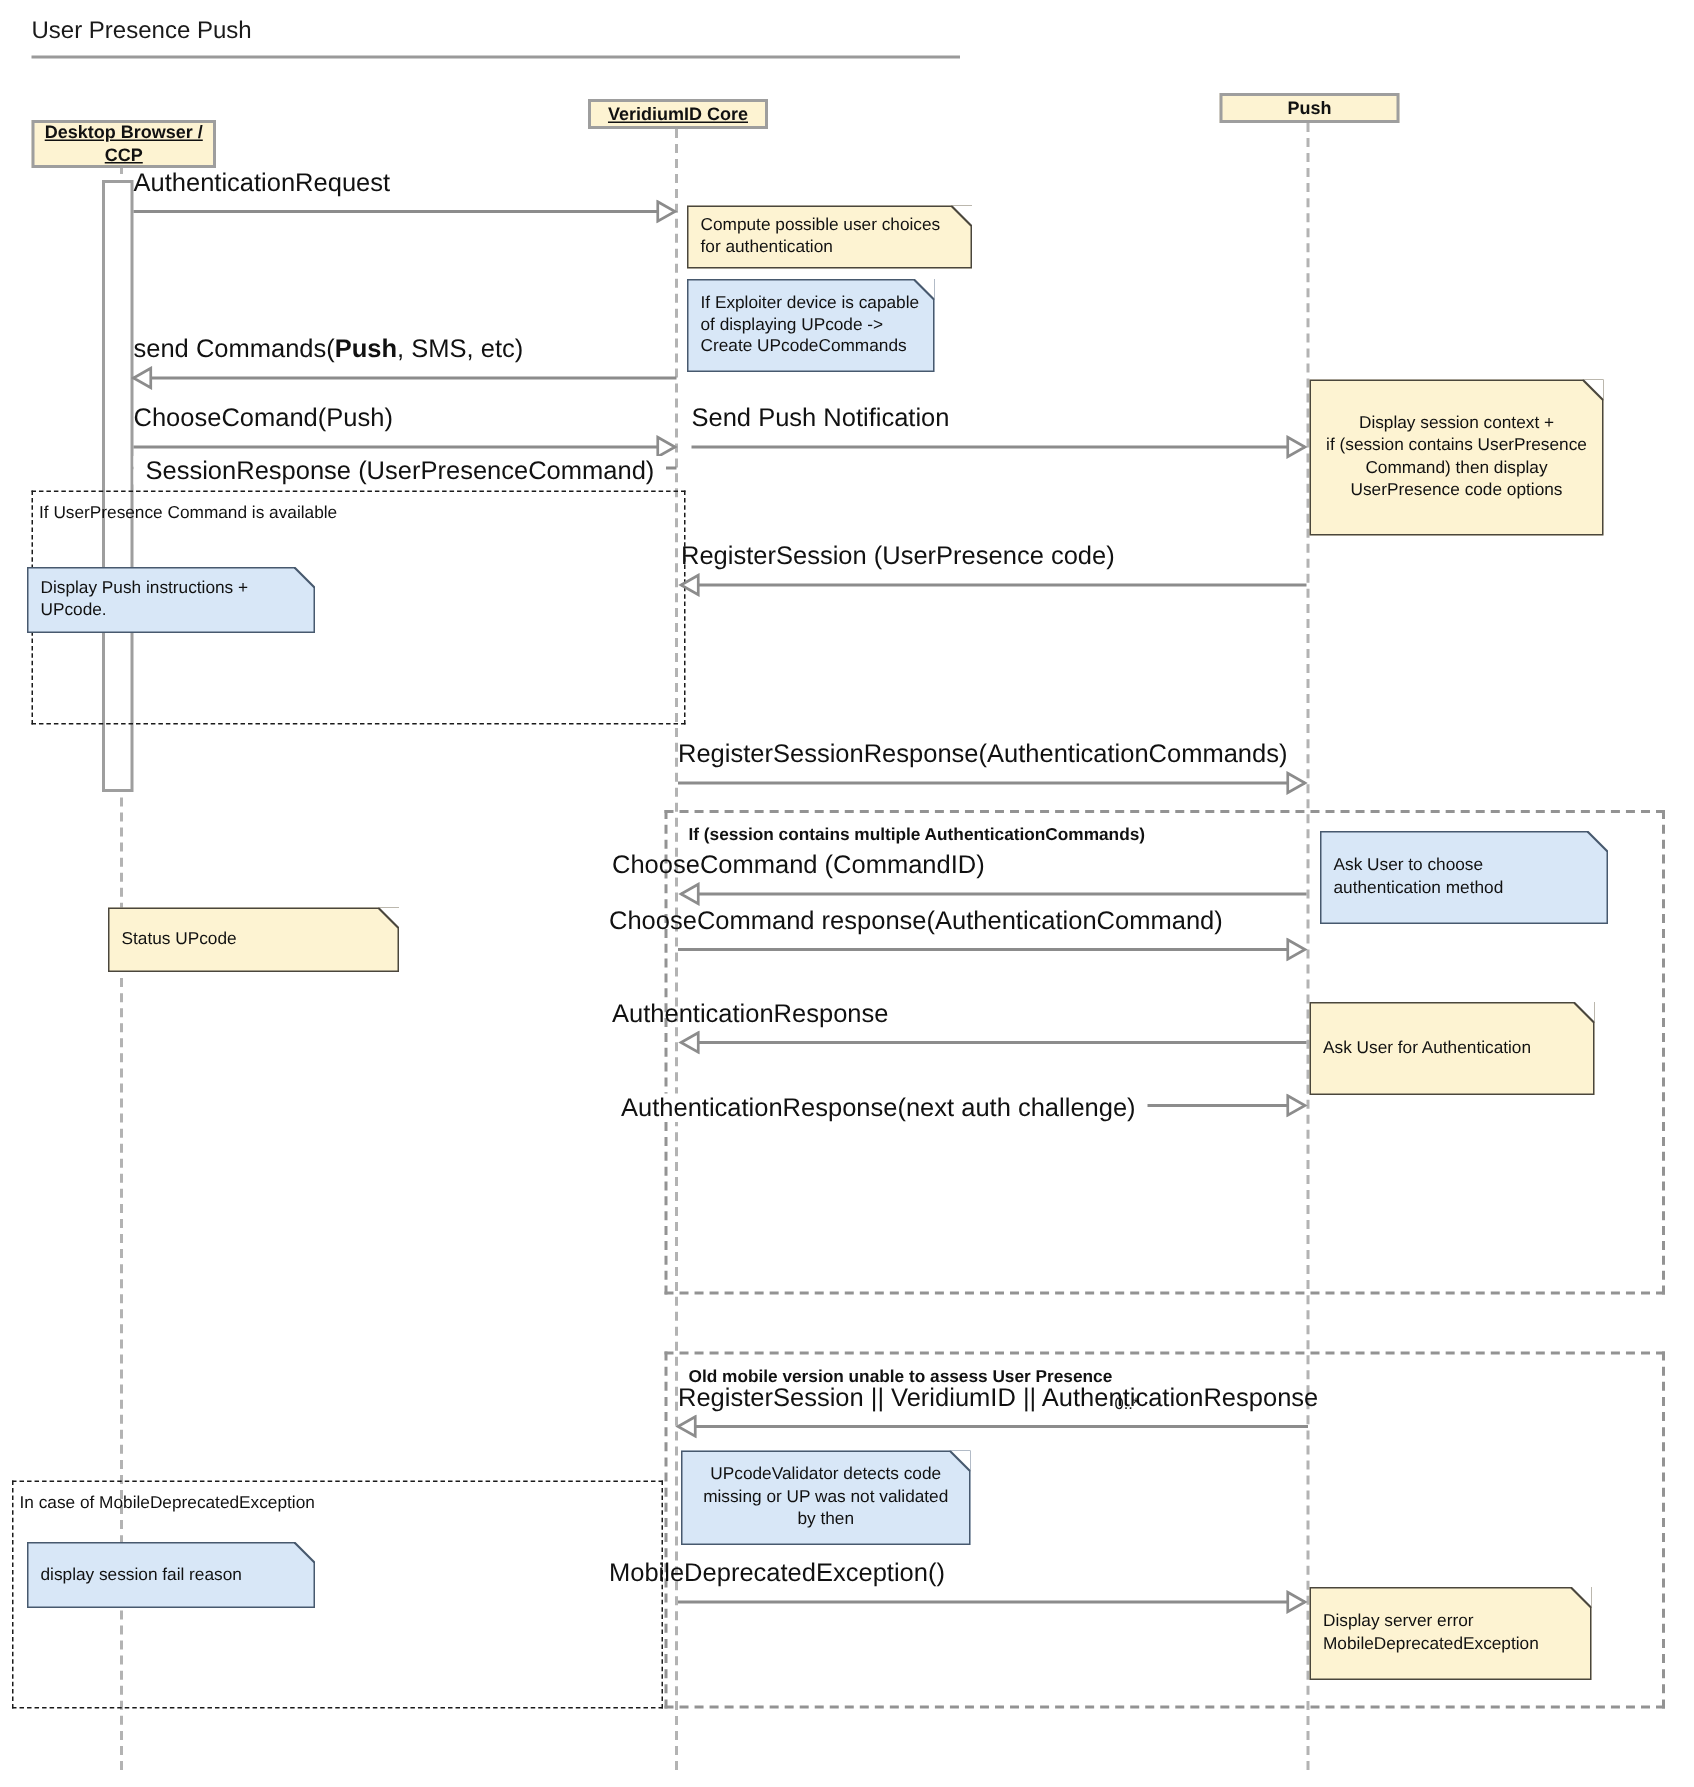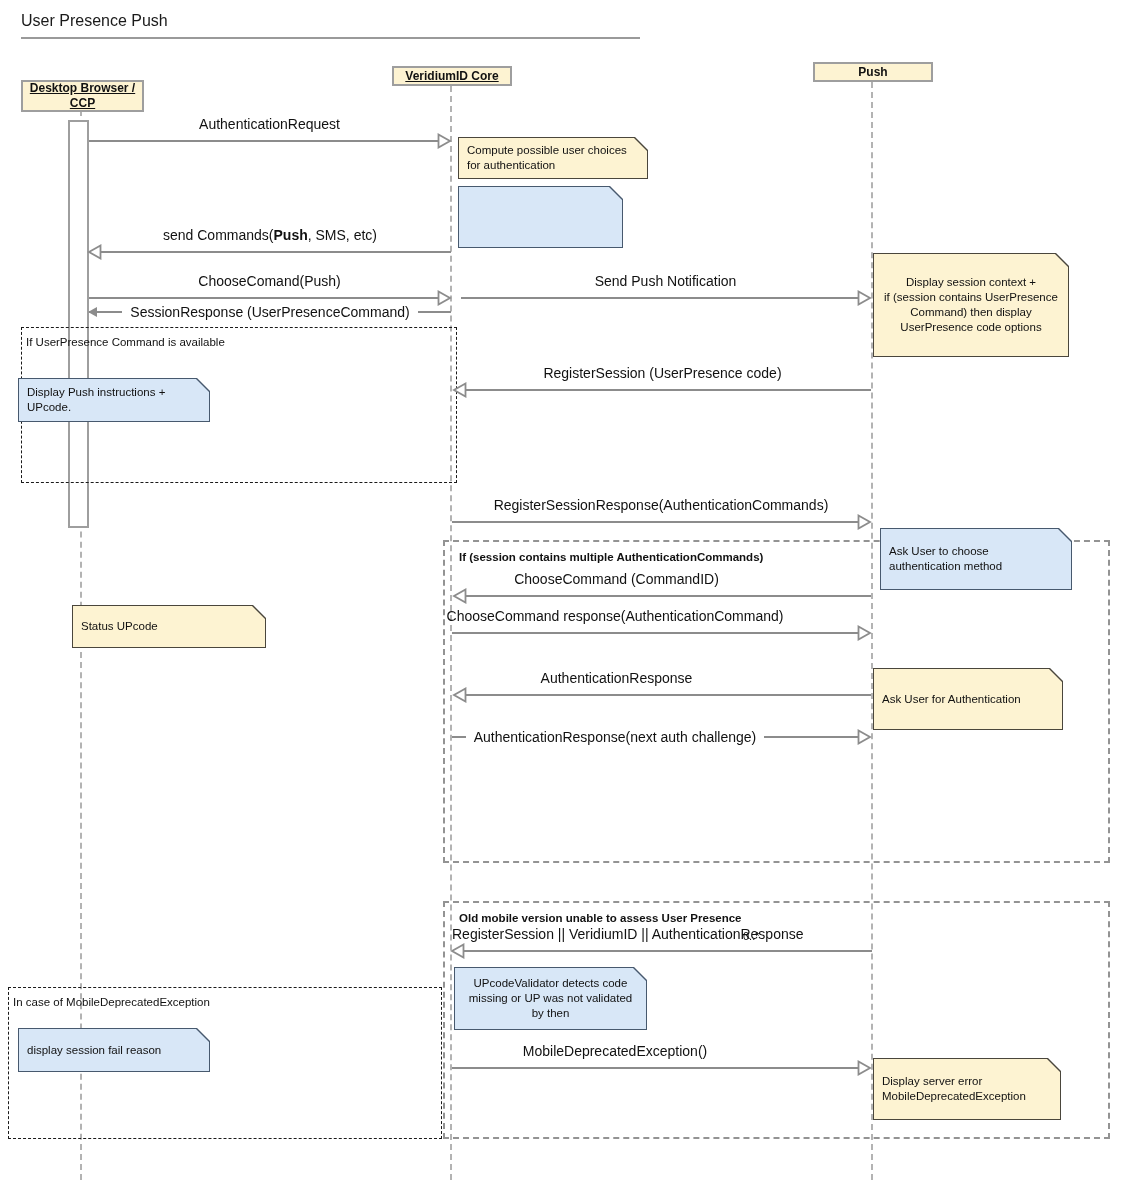--- a/index.html
+++ b/index.html
@@ -32,21 +32,21 @@
   .flabel { font-size:11.5px; color:#111; }
   .frag.bold .flabel { font-weight:bold; }
 
   
   .msg { position:absolute; height:0; }
   .mline { position:absolute; left:0; right:0; top:-1px; height:2px; background:#8c8c8c; }
   .mhead { position:absolute; top:-8px; }
   .mhead.r { right:-2px; }
   .mhead.l { left:-2px; }
   .mhead.sm { top:-6px; }
-  .mlabel { position:absolute; left:0; right:0; text-align:center; font-size:14px; white-space:nowrap; color:#111; }
+  .mlabel { position:absolute; left:0; right:0; font-size:17px; white-space:nowrap; color:#111; }
   .mlabel.above { bottom:9px; }
   .mlabel.shift { transform:translateX(-46px); }
   .mlabel.inline { top:-8px; }
   .mlabel.inline span { background:#ffffff; padding:0 8px; }
   .mult { position:absolute; font-size:11px; white-space:nowrap; color:#111; }
 
   
   .note {
     position:absolute; border:1px solid #3c3c3c; box-sizing:border-box;
     display:flex; align-items:center; font-size:11.5px; line-height:1.3;
@@ -192,40 +192,43 @@
         <path d="M0,0 L14,14" stroke="#4a463c" stroke-width="1.4"></path>
       </svg>
     <div class="ntext">Compute possible user choices
 for authentication</div>
   </div>
   <div class="note blue" style="left:458px; top:186px; width:165px; height:62px;">
     <svg class="fold" width="14" height="14" viewBox="0 0 14 14">
         <path d="M0,0 L14,0 L14,14 Z" fill="#ffffff"></path>
         <path d="M0,0 L14,14" stroke="#47596e" stroke-width="1.4"></path>
       </svg>
+    <div class="ntext">If Exploiter device is capable
+of displaying UPcode -&gt;
+Create UPcodeCommands</div>
   </div>
   <div class="note yellow center" style="left:873px; top:253px; width:196px; height:104px;">
     <svg class="fold" width="14" height="14" viewBox="0 0 14 14">
         <path d="M0,0 L14,0 L14,14 Z" fill="#ffffff"></path>
         <path d="M0,0 L14,14" stroke="#4a463c" stroke-width="1.4"></path>
       </svg>
     <div class="ntext">Display session context +
 if (session contains UserPresence
 Command) then display
 UserPresence code options</div>
   </div>
   <div class="note blue" style="left:18px; top:378px; width:192px; height:44px;">
     <svg class="fold" width="14" height="14" viewBox="0 0 14 14">
         <path d="M0,0 L14,0 L14,14 Z" fill="#ffffff"></path>
         <path d="M0,0 L14,14" stroke="#47596e" stroke-width="1.4"></path>
       </svg>
     <div class="ntext">Display Push instructions +
 UPcode.</div>
   </div>
-  <div class="note blue" style="left:880px; top:528px; width:192px; height:62px;">
+  <div class="note blue" style="left:880px; top:554px; width:192px; height:62px;">
     <svg class="fold" width="14" height="14" viewBox="0 0 14 14">
         <path d="M0,0 L14,0 L14,14 Z" fill="#ffffff"></path>
         <path d="M0,0 L14,14" stroke="#47596e" stroke-width="1.4"></path>
       </svg>
     <div class="ntext">Ask User to choose
 authentication method</div>
   </div>
   <div class="note yellow" style="left:72px; top:605px; width:194px; height:43px;">
     <svg class="fold" width="14" height="14" viewBox="0 0 14 14">
         <path d="M0,0 L14,0 L14,14 Z" fill="#ffffff"></path>

